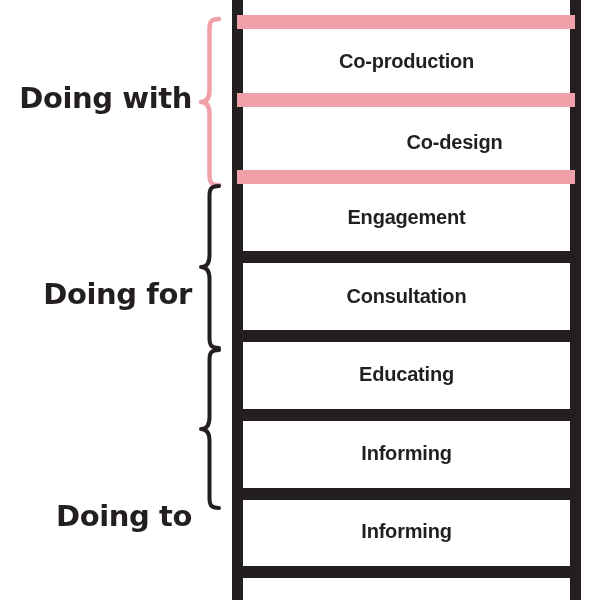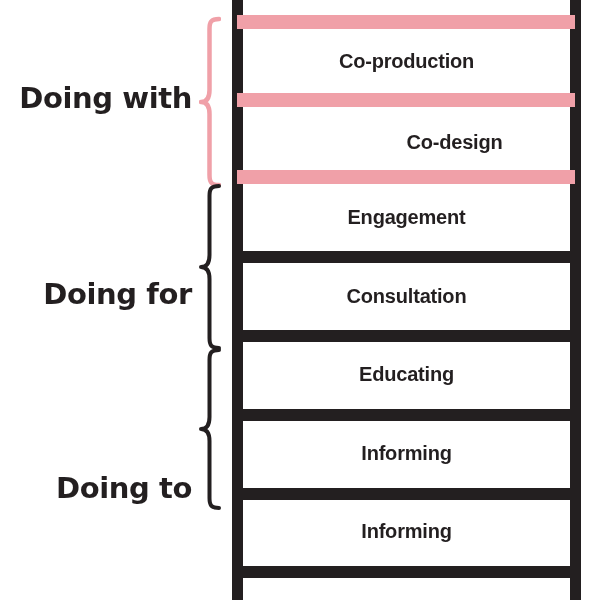--- a/index.html
+++ b/index.html
@@ -112,15 +112,15 @@
   </div>
 
   <div class="brace" style="top:347px;">
     <svg width="22" height="164" viewBox="0 0 22 164" fill="none" xmlns="http://www.w3.org/2000/svg">
       <path d="M20 3 C12 3 10.5 6 10.5 13 L10.5 70 C10.5 78 8 82 2 82 C8 82 10.5 86 10.5 94 L10.5 151 C10.5 158 12 161 20 161" stroke="#231f20" stroke-width="4" stroke-linecap="round" stroke-linejoin="round"></path>
     </svg>
   </div>
 
   <div class="group-label" style="top:84px;">Doing with</div>
   <div class="group-label" style="top:280px;margin-left:12px;">Doing for</div>
-  <div class="group-label" style="top:474px;">Doing to</div>
+  <div class="group-label" style="top:502px;">Doing to</div>
 
 </div>
 
 </body></html>

